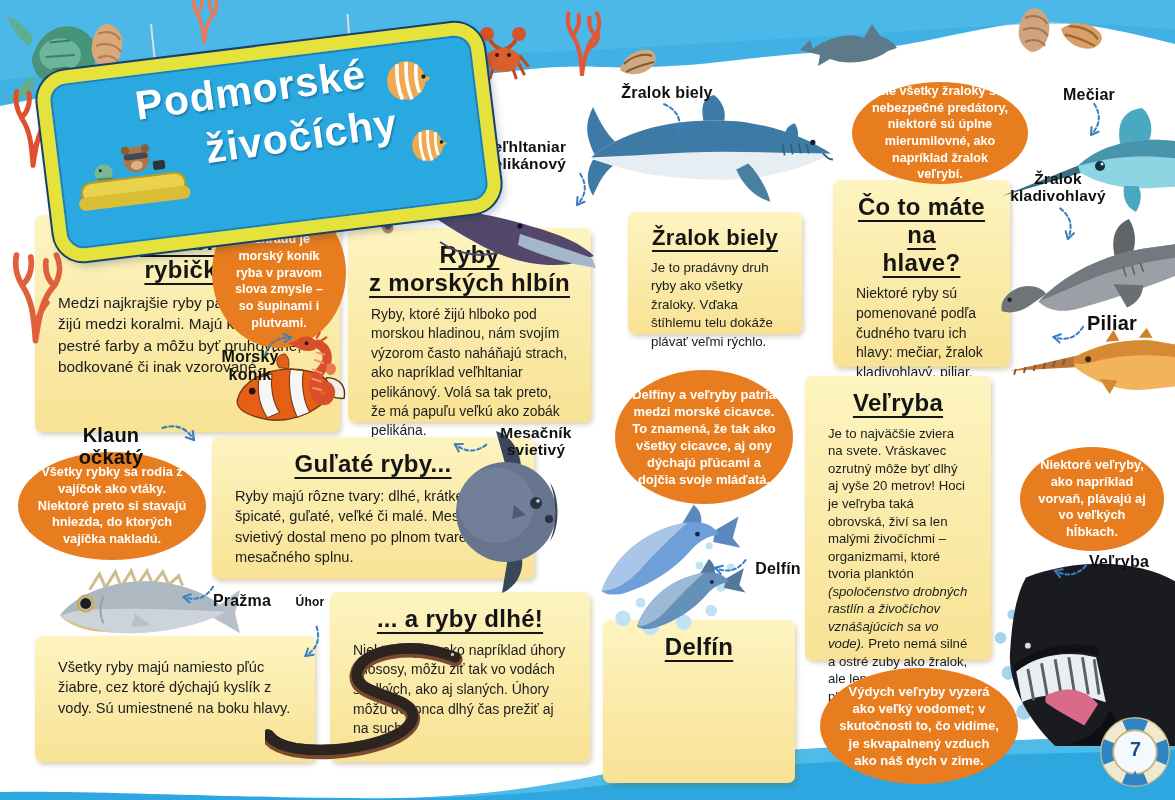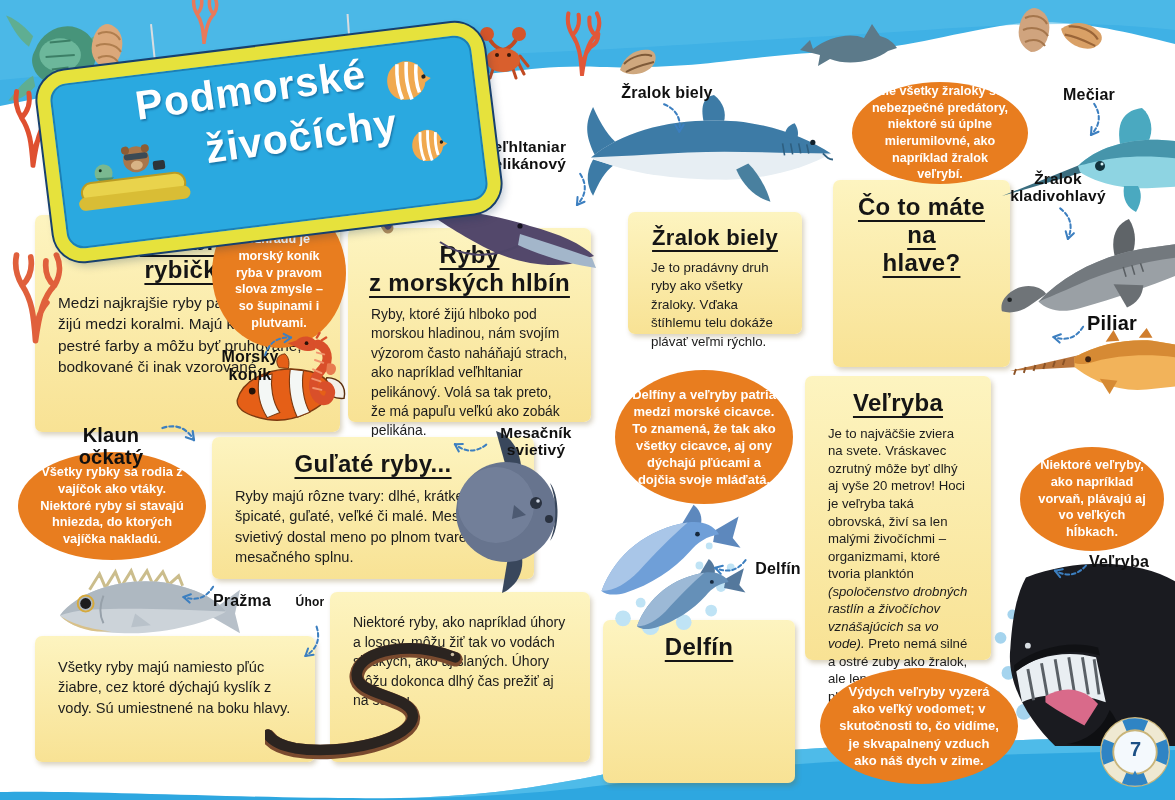--- a/index.html
+++ b/index.html
@@ -209,21 +209,21 @@
     <path d="M66,78 l12,10 l-14,4 z" fill="#4d5a72"></path>
   </svg>
   <div class="lbl" style="left:492px;top:424px;width:88px;font-size:15.5px">Mesačník
 svietivý</div>
   <svg class="arr" style="left:452px;top:432px;transform:rotate(215deg)" width="34" height="26" viewBox="0 0 36 28">
       <path class="ap" d="M3,25 C7,12 16,5 31,6"></path>
       <path class="ap2" d="M31,6 l-8,-4 M31,6 l-7,5"></path>
     </svg>
 
   <div class="bubble" style="left:18px;top:452px;width:188px;height:108px;font-size:12.8px">
-    <span>Všetky rybky sa rodia z vajíčok ako vtáky. Niektoré ryby si stavajú hniezda, do ktorých vajíčka nakladú.</span>
+    <span>Všetky rybky sa rodia z vajíčok ako vtáky. Niektoré preto si stavajú hniezda, do ktorých vajíčka nakladú.</span>
   </div>
 
   <svg class="ill" style="left:52px;top:558px" width="188" height="94" viewBox="0 0 190 95">
     <path d="M38,32 L48,16 L54,30 L64,14 L70,29 L80,13 L86,28 L96,13 L102,27 L112,14 L118,27 L128,18 L132,28" fill="none" stroke="#cbbd8c" stroke-width="3"></path>
     <path d="M166,50 L190,32 L185,56 L190,76 L162,60 Z" fill="#b7c0c9"></path>
     <path d="M8,58 C30,30 80,18 120,26 C150,32 168,44 176,54 C160,64 120,76 80,76 C45,76 18,70 8,58 Z" fill="#ccd3d9"></path>
     <path d="M8,58 C30,30 80,18 120,26 C150,32 168,44 176,54 C130,52 80,50 40,52 C25,53 14,56 8,58 Z" fill="#aeb8c1"></path>
     <path d="M8,58 C18,66 40,72 60,74 C40,76 20,70 8,58 Z" fill="#d9c189"></path>
     <circle cx="34" cy="46" r="5.5" fill="#1d1d1d"></circle>
       <circle cx="34" cy="46" r="8" fill="none" stroke="#d5a93c" stroke-width="2"></circle>
@@ -245,20 +245,21 @@
       <path class="ap" d="M3,25 C7,12 16,5 31,6"></path>
       <path class="ap2" d="M31,6 l-8,-4 M31,6 l-7,5"></path>
     </svg>
   <svg class="ill" style="left:265px;top:640px" width="205" height="140" viewBox="0 0 210 145">
     <path d="M196,20 C150,2 98,12 94,36 C90,60 150,58 152,80 C154,104 80,122 30,114 C14,111 6,106 2,100" fill="none" stroke="#7a4a2e" stroke-width="15" stroke-linecap="round"></path>
     <path d="M196,18 C150,0 98,10 94,34 C90,58 150,56 152,78 C154,102 80,120 30,112 C14,109 6,104 2,98" fill="none" stroke="#2b2420" stroke-width="11" stroke-linecap="round"></path>
     <circle cx="193" cy="15" r="1.8" fill="#cdbfa5"></circle>
   </svg>
 
   <div class="note" style="left:330px;top:592px;width:260px;height:170px">
+    <h2>... a ryby dlhé!</h2>
     <p style="font-size:14px">Niektoré ryby, ako napríklad úhory a lososy, môžu žiť tak vo vodách sladkých, ako aj slaných. Úhory môžu dokonca dlhý čas prežiť aj na suchu.</p>
   </div>
 
   <div class="lbl" style="left:614px;top:84px;width:106px;font-size:16px">Žralok biely</div>
   <svg class="arr" style="left:656px;top:106px;transform:rotate(95deg)" width="34" height="26" viewBox="0 0 36 28">
       <path class="ap" d="M3,25 C7,12 16,5 31,6"></path>
       <path class="ap2" d="M31,6 l-8,-4 M31,6 l-7,5"></path>
     </svg>
   <svg class="ill" style="left:585px;top:95px" width="252" height="126" viewBox="0 0 250 125">
     <path d="M10,60 C0,40 0,28 8,12 C16,30 24,42 34,50 Z" fill="#3d7ba6"></path>
@@ -293,20 +294,21 @@
     <path d="M76,58 C96,38 130,30 160,32 L185,34 L185,78 L150,80 C120,82 92,74 78,64 Z" fill="#8ed4e2"></path>
     <path d="M76,58 C96,38 130,30 160,32 L185,34 L185,52 C150,46 115,48 92,54 C84,56 79,57 76,58 Z" fill="#4695ab"></path>
     <path d="M122,78 C120,92 126,100 134,104 C140,94 140,84 136,78 Z" fill="#4aa9c0"></path>
     <circle cx="98" cy="58" r="5" fill="#12333d"></circle>
       <circle cx="100" cy="56" r="1.5" fill="#d7f2f7"></circle>
   </svg>
 
   <div class="note" style="left:833px;top:180px;width:177px;height:187px">
     <h2>Čo to máte na
 hlave?</h2>
+    <p style="font-size:14px">Niektoré ryby sú pomenované podľa čudného tvaru ich hlavy: mečiar, žralok kladivohlavý, piliar.</p>
   </div>
 
   <div class="lbl" style="left:995px;top:170px;width:126px;font-size:15.5px">Žralok
 kladivohlavý</div>
   <svg class="arr" style="left:1048px;top:212px;transform:rotate(110deg)" width="34" height="26" viewBox="0 0 36 28">
       <path class="ap" d="M3,25 C7,12 16,5 31,6"></path>
       <path class="ap2" d="M31,6 l-8,-4 M31,6 l-7,5"></path>
     </svg>
   <svg class="ill" style="left:1000px;top:214px" width="178" height="108" viewBox="0 0 185 110">
     <path d="M120,46 C114,24 120,10 134,4 C142,16 142,32 136,44 Z" fill="#5f6468"></path>

